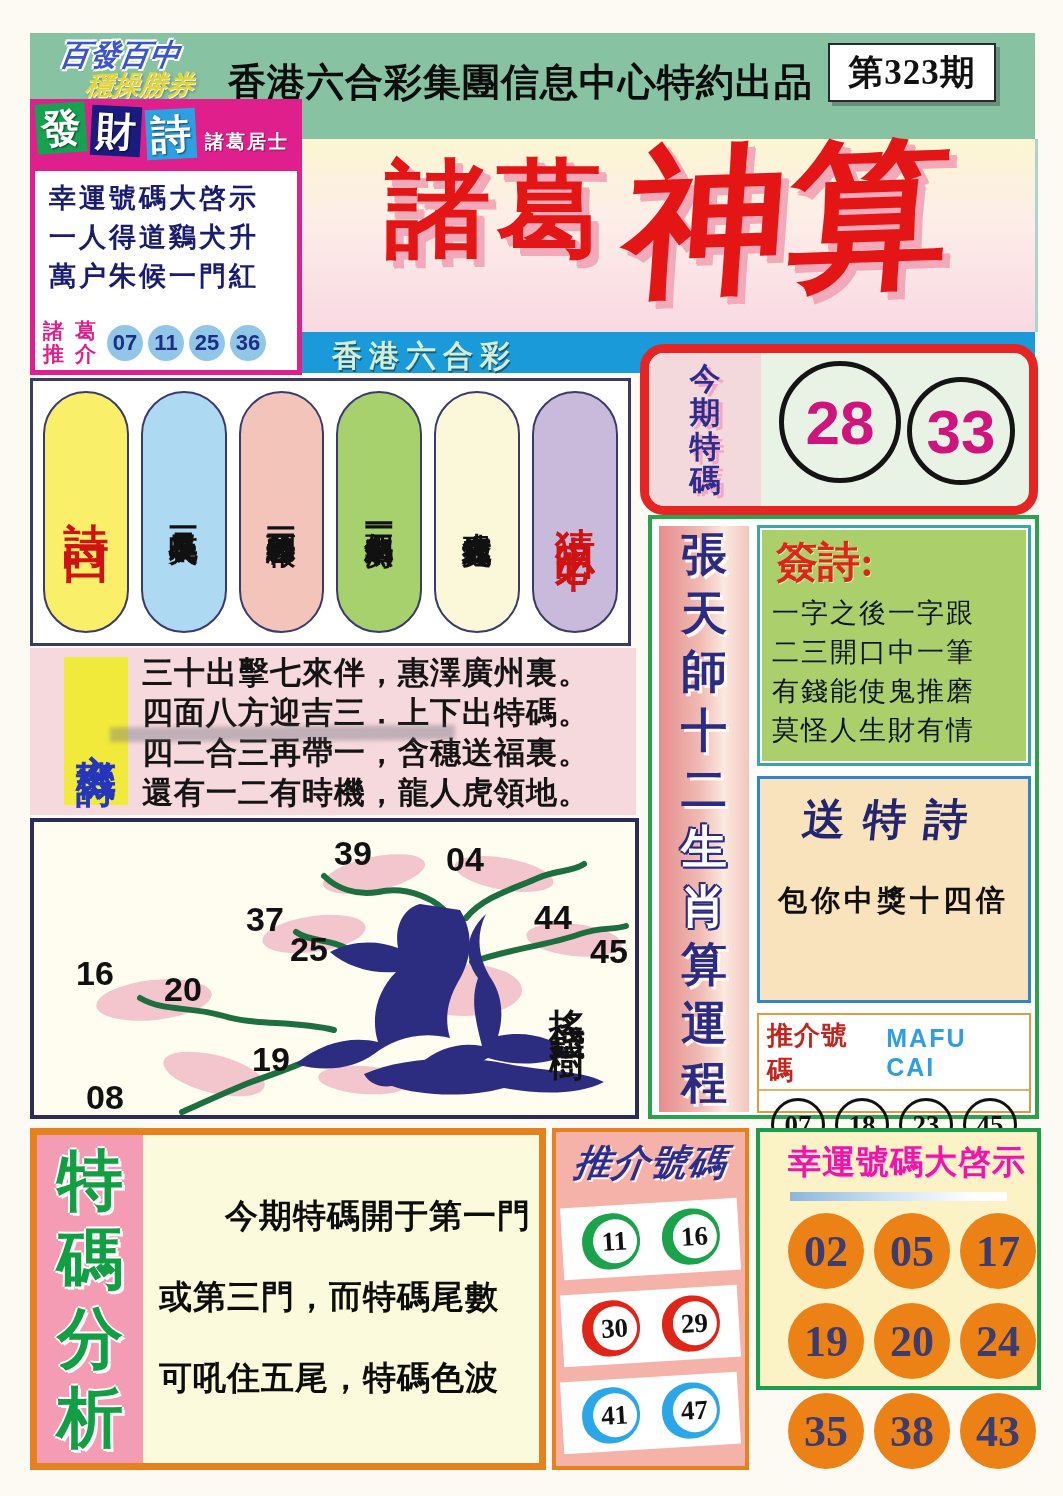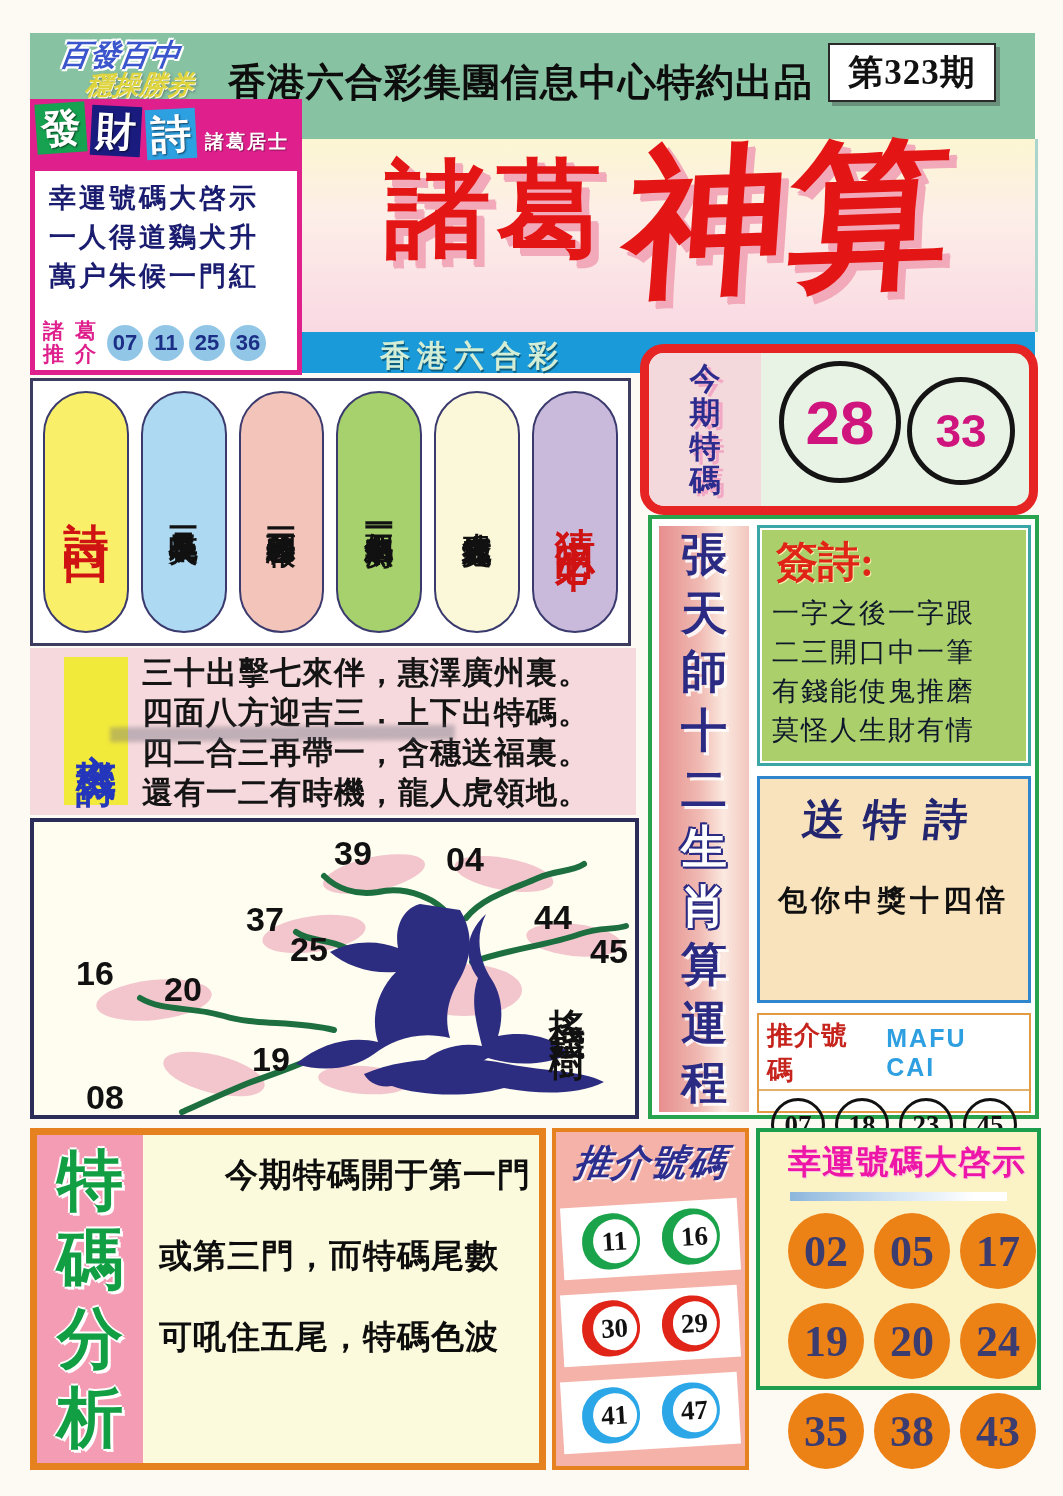--- a/index.html
+++ b/index.html
@@ -44,33 +44,33 @@
   .masthead{left:300px;top:139px;width:735px;height:193px;
             background:linear-gradient(180deg,#fcf6d2 0%,#fdeee8 40%,#f9d9e3 100%);
             border-right:3px solid #a9d5cd;z-index:2;display:flex;justify-content:center;gap:18px;}
   .mast-part{font-weight:bold;color:#e31515;text-shadow:7px 6px 0 #f2a9b9,8px 8px 0 #f2a9b9;line-height:1;}
   .mast-p1{font-size:105px;letter-spacing:6px;margin-top:18px;}
   .mast-p2{font-size:160px;transform:skewX(-6deg) rotate(-2deg);letter-spacing:2px;}
 
   
   .banner{left:300px;top:332px;width:735px;height:41px;background:#1a9ad8;z-index:1;}
   .banner-text{position:absolute;left:32px;top:4px;font-family:"Liberation Sans",sans-serif;font-weight:bold;
-               font-size:30px;color:#d4eed6;letter-spacing:7px;text-shadow:1px 2px 0 #0d5d80;margin-left:48px;}
+               font-size:30px;color:#d4eed6;letter-spacing:7px;text-shadow:1px 2px 0 #0d5d80;}
 
   
   .special-box{left:640px;top:344px;width:398px;height:171px;border:9px solid #e62424;border-radius:24px;
                background:#e9f3e5;z-index:4;box-sizing:border-box;overflow:hidden;}
   .special-left{position:absolute;left:0;top:0;width:112px;height:100%;background:#f4d9dc;
                 display:flex;flex-direction:column;align-items:center;justify-content:center;}
   .special-char{font-size:31px;font-weight:bold;color:#2c2c8e;line-height:34px;
                 text-shadow:4px 3px 0 #f2a8c4;}
   .sp-circle{position:absolute;border:5px solid #141414;border-radius:50%;display:flex;align-items:center;
              justify-content:center;font-family:"Liberation Sans",sans-serif;font-weight:bold;color:#d0147e;}
   .sp-c1{left:130px;top:8px;width:112px;height:112px;font-size:62px;}
-  .sp-c2{left:258px;top:24px;width:98px;height:98px;font-size:46px;text-align:center;}
+  .sp-c2{left:258px;top:24px;width:98px;height:98px;font-size:62px;text-align:center;}
 
   
   .verse-box{left:30px;top:378px;width:601px;height:268px;background:#fff;border:3px solid #3c3c5e;
              box-sizing:border-box;display:flex;padding:10px;gap:12px;}
   .capsule{flex:1;border:2px solid #3a3a6e;border-radius:46px;display:flex;align-items:center;justify-content:center;
            writing-mode:vertical-rl;text-orientation:upright;font-weight:bold;}
   .cap-big{font-size:45px;letter-spacing:26px;}
   .cap-mid{font-size:40px;letter-spacing:8px;}
   .cap-sm{font-size:29px;letter-spacing:1px;}
 
@@ -117,21 +117,21 @@
              justify-content:center;font-size:27px;font-weight:bold;color:#111;}
 
   
   .analysis{left:30px;top:1128px;width:516px;height:342px;border:7px solid #e5821f;background:#fbfadc;
             box-sizing:border-box;display:flex;}
   .analysis-strip{width:142px;background:#f49cb4;display:flex;flex-direction:column;align-items:center;
                   justify-content:space-around;padding:6px 0;}
   .achar{font-size:66px;font-weight:bold;color:#129e43;line-height:1;
          text-shadow:2px 0 #fff,-2px 0 #fff,0 2px #fff,0 -2px #fff,3px 3px 0 #fff;}
   .analysis-body{flex:1;padding:0 8px 0 16px;font-size:33px;font-weight:bold;color:#0d0d0d;
-                 line-height:81px;letter-spacing:1px;white-space:nowrap;}
+                 line-height:81px;letter-spacing:1px;white-space:nowrap;margin-top:41px;}
   .analysis-body div:first-child{text-indent:66px;}
 
   .reco-col{left:552px;top:1128px;width:197px;height:342px;border:4px solid #e5821f;background:#f4b2a8;
             box-sizing:border-box;padding:4px 6px;}
   .reco-title{font-size:37px;font-weight:bold;font-style:italic;color:#2b2e8e;text-align:center;
               transform:skewX(-8deg);text-shadow:2px 2px 0 rgba(255,255,255,.8);margin-top:2px;letter-spacing:1px;}
   .reco-row{height:72px;background:#fff;margin-top:15px;transform:rotate(-3.5deg);display:flex;
             align-items:center;justify-content:center;gap:22px;}
   .ballshape{position:relative;width:58px;height:56px;border-radius:50% 46% 50% 46%;}
   .ballshape .inner{position:absolute;left:11px;top:6px;width:44px;height:44px;background:#fff;border-radius:50%;

